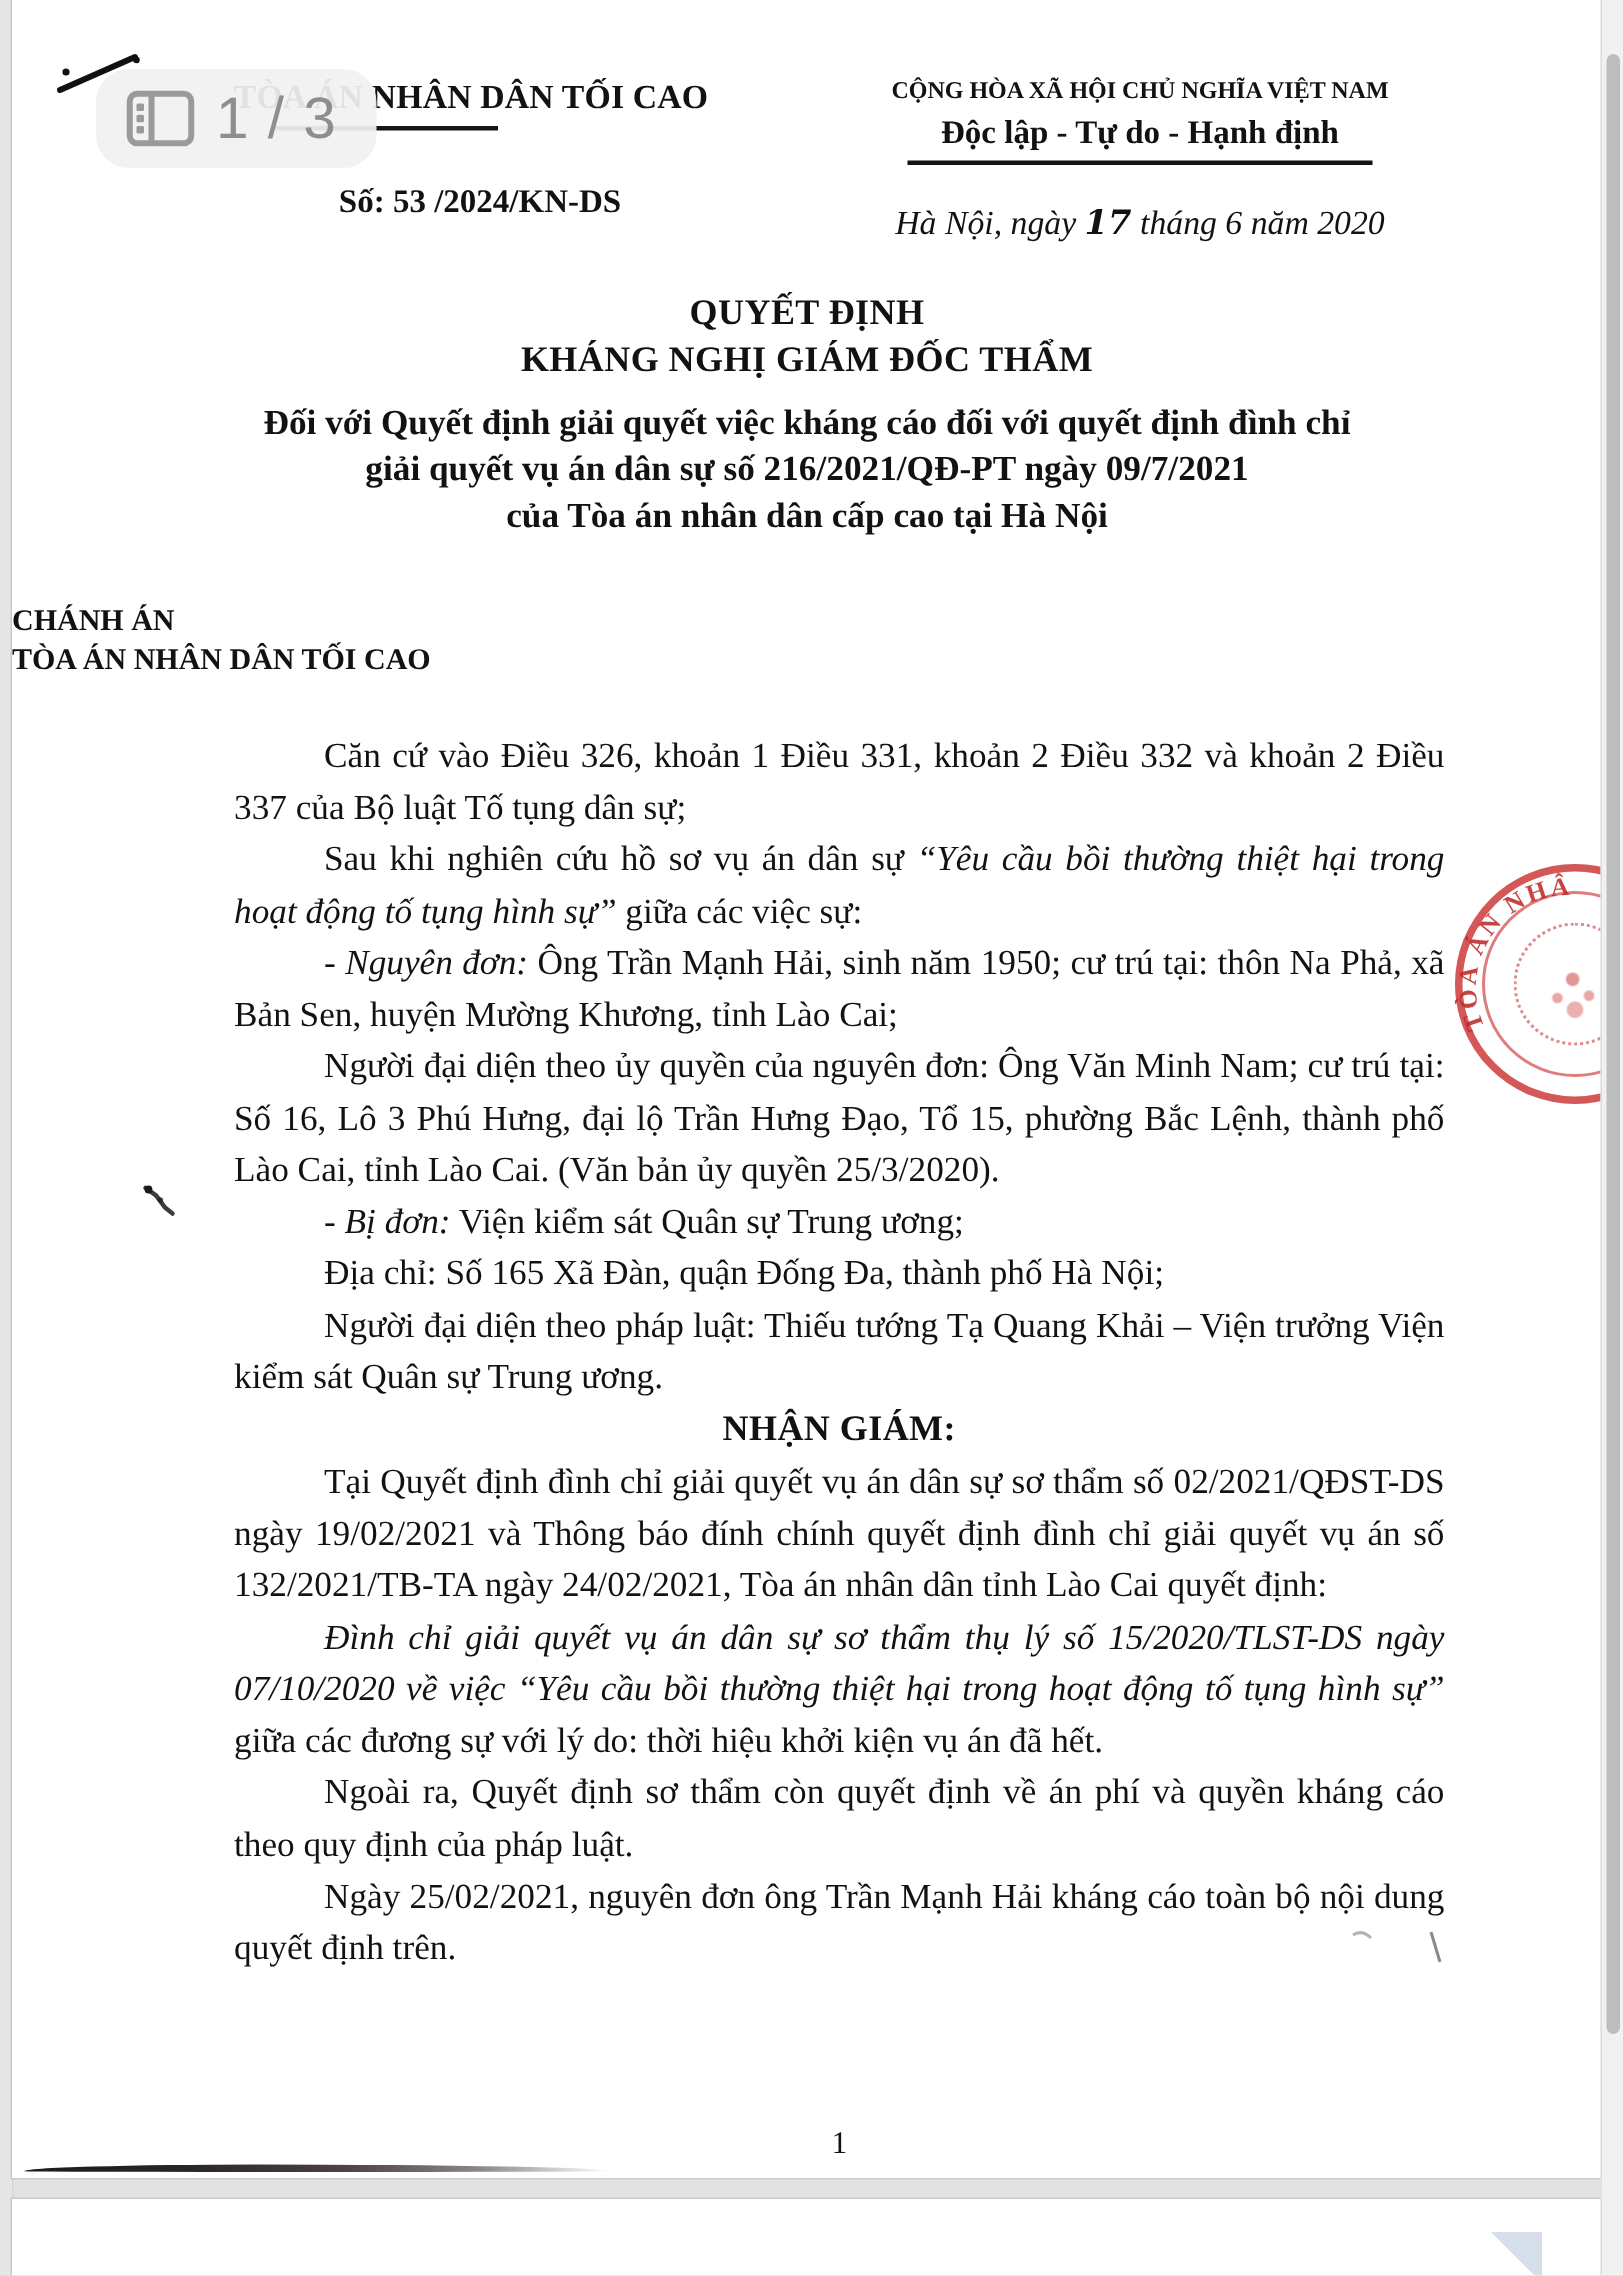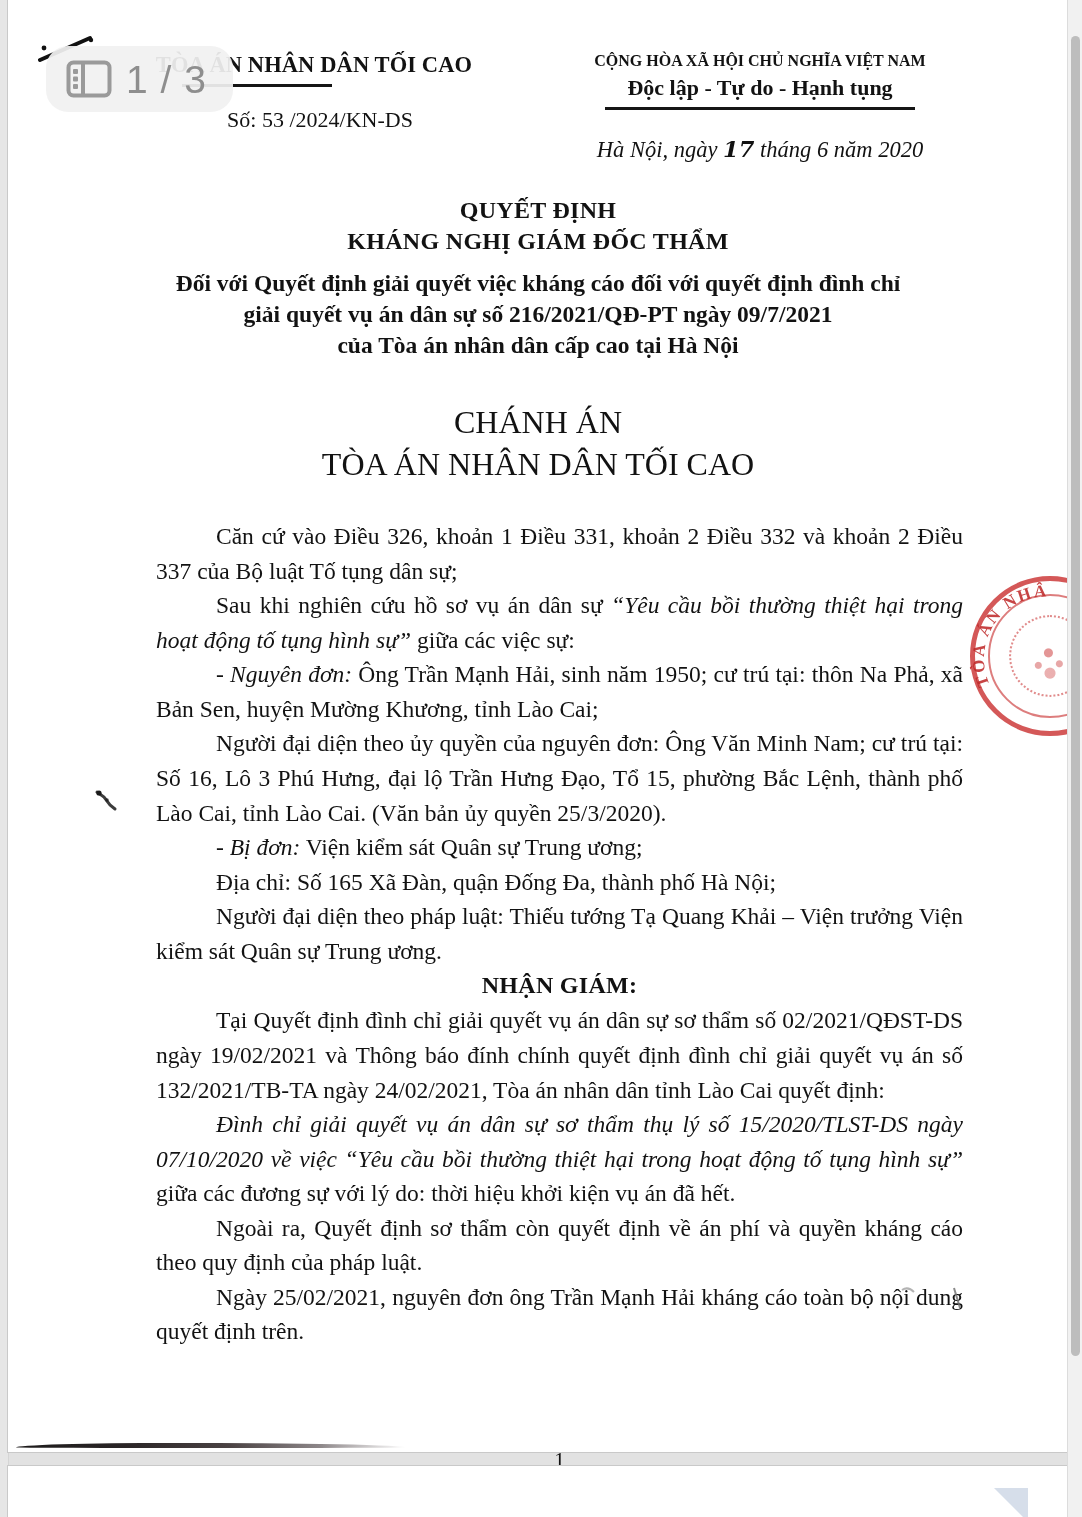--- a/index.html
+++ b/index.html
@@ -79,23 +79,24 @@
   }
   .rule {
     height: 3px;
     background: #151515;
     margin: 6px auto 0 auto;
   }
   .rule-left  { width: 150px; margin-left: 78px; }
   .rule-right { width: 310px; }
   .doc-number {
     font-size: 22px;
-    margin-top: 20px;
+    margin-top: 34px;
     white-space: nowrap;
     padding-left: 12px;
+    font-weight: bold;
   }
   .nation {
     font-weight: bold;
     font-size: 16px;
     white-space: nowrap;
   }
   .motto {
     font-weight: bold;
     font-size: 22px;
     margin-top: 5px;
@@ -124,23 +125,23 @@
     letter-spacing: .3px;
     line-height: 1.28;
   }
   .t-sub {
     font-weight: bold;
     font-size: 23.5px;
     line-height: 1.30;
     margin-top: 12px;
   }
   .authority {
-    text-align: center;
-    font-weight: normal;
-    font-size: 32px;
+    text-align: left;
+    font-weight: bold;
+    font-size: 20px;
     line-height: 1.30;
     margin-top: 42px;
   }
 
   
   .body-text {
     padding: 0 105px 0 148px;
     margin-top: 34px;
     font-size: 23.5px;
     line-height: 1.47;
@@ -220,21 +221,21 @@
     width: 26px; height: 26px;
   }
   .smudge-right {
     left: 890px; top: 1282px;
     width: 72px; height: 34px;
   }
 
   
   .page-badge {
     position: absolute;
-    left: 46px;
+    left: 64px;
     top: 46px;
     display: flex;
     align-items: center;
     gap: 14px;
     padding: 13px 26px 13px 20px;
     background: rgba(241, 241, 241, .93);
     border-radius: 22px;
     font-family: "Liberation Sans", sans-serif;
     text-align: right;
   }
@@ -293,21 +294,21 @@
     <div class="doc">
 
       <div class="masthead">
         <div class="mast-left">
           <div class="org-name">TÒA ÁN NHÂN DÂN TỐI CAO</div>
           <div class="rule rule-left"></div>
           <div class="doc-number">Số: 53 /2024/KN-DS</div>
         </div>
         <div class="mast-right">
           <div class="nation">CỘNG HÒA XÃ HỘI CHỦ NGHĨA VIỆT NAM</div>
-          <div class="motto">Độc lập - Tự do - Hạnh tụng</div>
+          <div class="motto">Độc lập - Tự do - Hạnh định</div>
           <div class="rule rule-right"></div>
           <div class="dateline">
             <span>Hà Nội, ngày</span>
             <span class="date-hand">17</span>
             <span>tháng 6</span>
             <span>năm 2020</span>
           </div>
         </div>
       </div>
 

